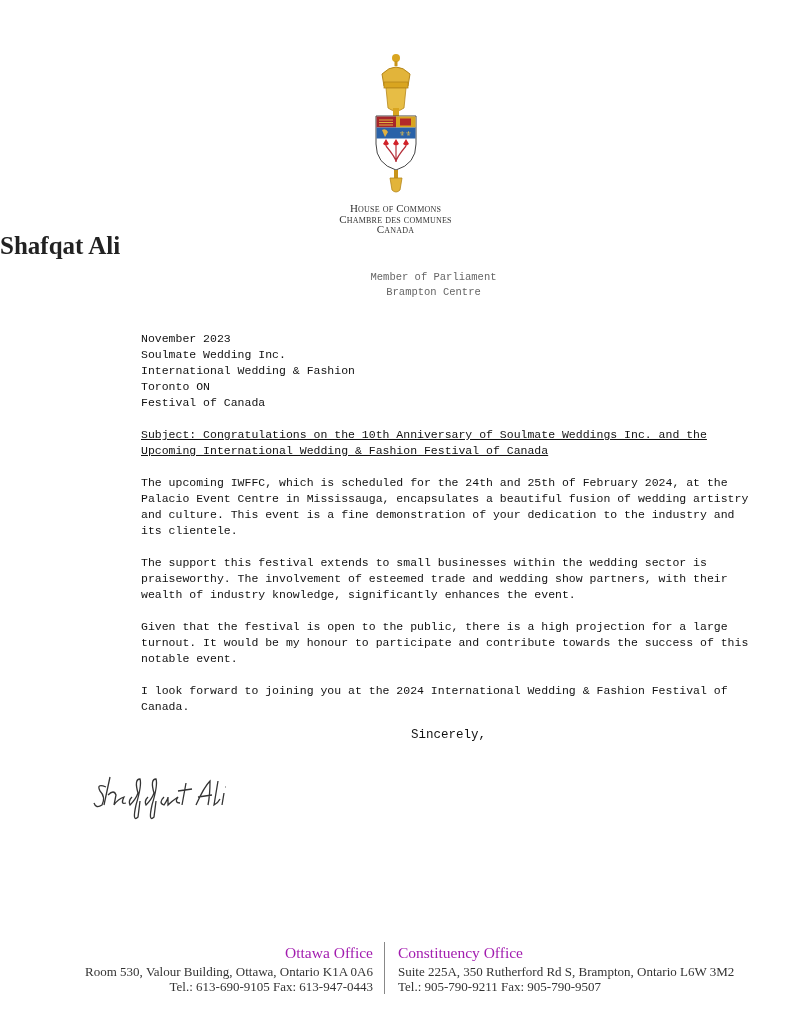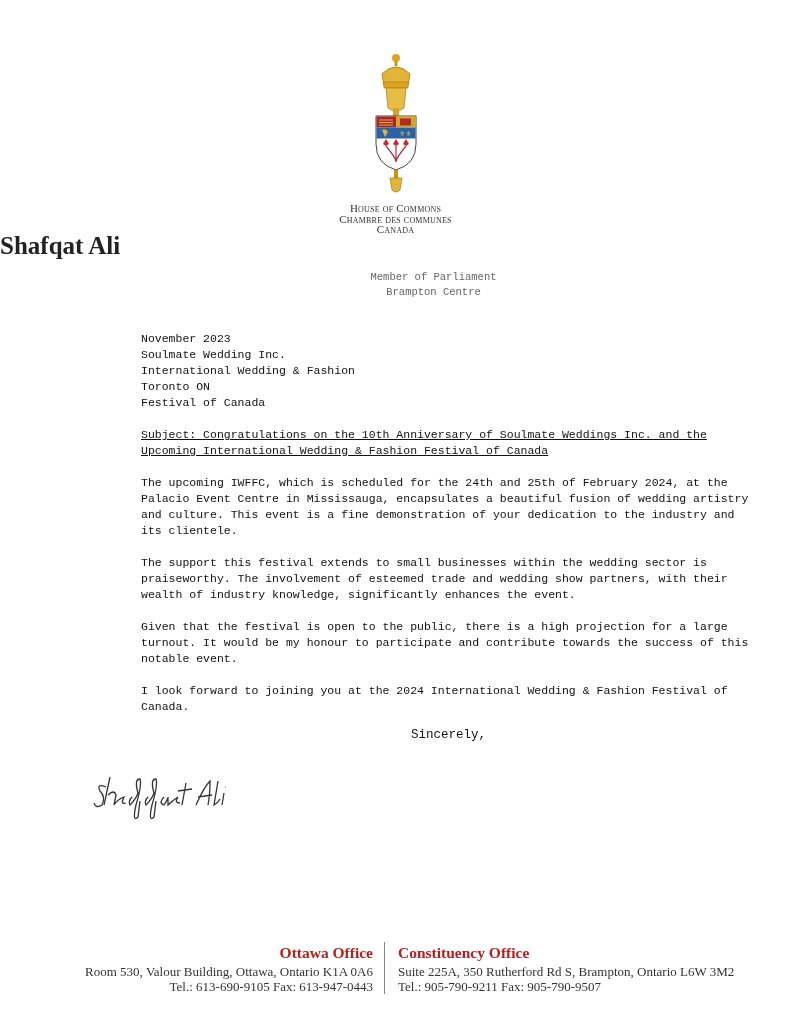--- a/index.html
+++ b/index.html
@@ -18,21 +18,21 @@
   .addr { margin-bottom: 16px; }
   .subject { text-decoration: underline; margin-bottom: 16px; }
   .closing { font-size: 12.5px; margin-top: -4px; text-align: center; }
 
   .signature { position: absolute; left: 92px; top: 765px; width: 150px; height: 60px; }
 
   .footer { position: absolute; top: 942px; left: 0; width: 791px; height: 60px; }
   .ottawa { position: absolute; right: 418px; top: 0; text-align: right; }
   .const { position: absolute; left: 398px; top: 0; text-align: left; }
   .divider { position: absolute; left: 384px; top: 0; width: 1px; height: 52px; background: #888; }
-  .office-title { font-size: 15.5px; font-weight: bold; color: #b91c1c; line-height: 22px; }
+  .office-title { font-size: 15.5px; font-weight: normal; color: #a21caf; line-height: 22px; }
   .office-line { font-size: 13px; line-height: 15px; color: #333; white-space: nowrap; }
 </style>
 </head>
 <body>
 
 <svg class="crest" viewBox="0 0 60 145">
 
   <circle cx="30" cy="6" r="4" fill="#d9a520"></circle>
   <rect x="28.5" y="9" width="3" height="5" fill="#c8941a"></rect>
   <path d="M16 22 Q30 8 44 22 L42 34 L18 34 Z" fill="#e2b43a" stroke="#b5861a" stroke-width="1"></path>

